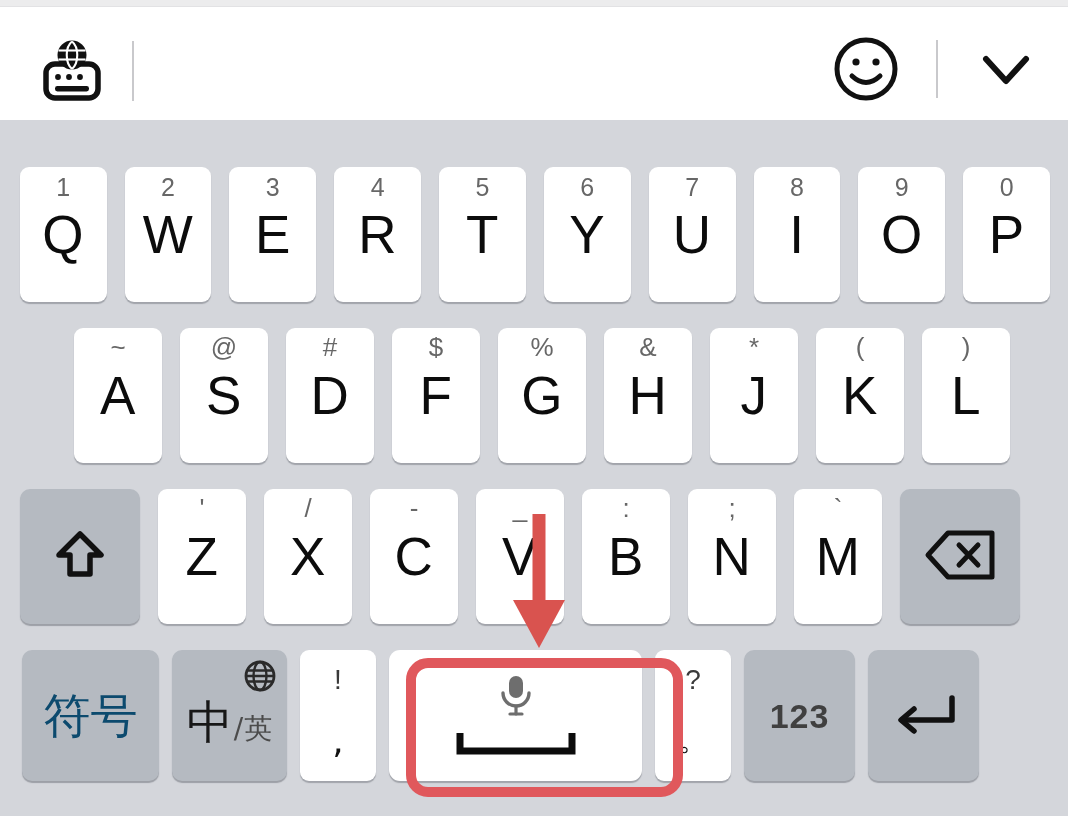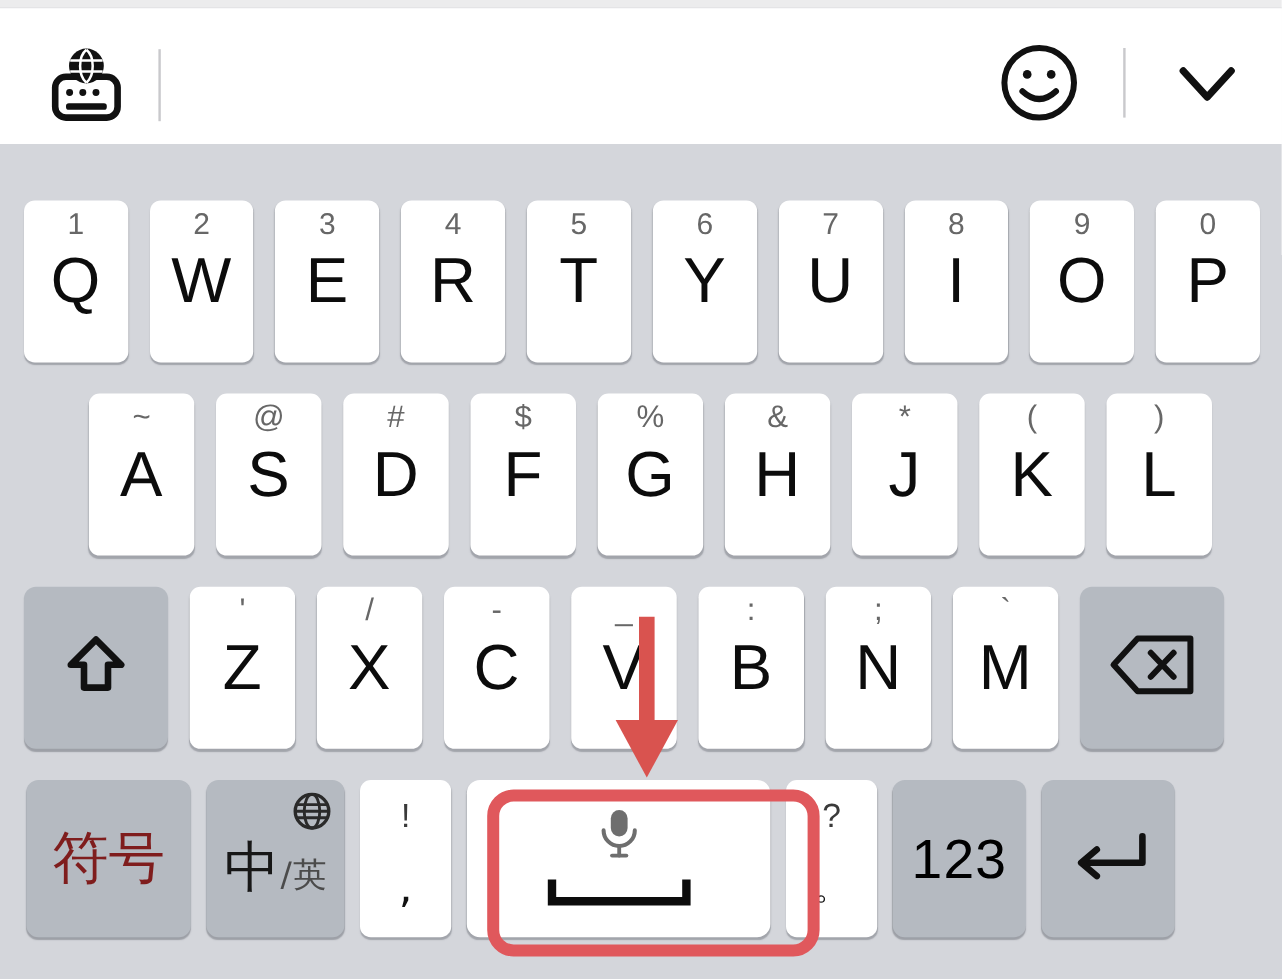--- a/index.html
+++ b/index.html
@@ -146,21 +146,21 @@
   .r4-lang { width: 115px; height: 131px; border-radius: 10px; margin-right: 13px; }
   .r4-punc { width: 76px; height: 131px; border-radius: 9px; margin-right: 13px; }
   .r4-space { width: 253px; height: 131px; border-radius: 11px; margin-right: 13px; }
   .r4-punc2 { width: 76px; height: 131px; border-radius: 9px; margin-right: 13px; }
   .r4-num { width: 111px; height: 131px; border-radius: 10px; margin-right: 13px; }
   .r4-enter { width: 111px; height: 131px; border-radius: 10px; }
 
   .cn-label {
     font-size: 47px;
     font-weight: 400;
-    color: #7f1d1d;
+    color: #0c4a6e;
     font-family: "DejaVu Sans", "Liberation Sans", sans-serif;
     line-height: 1;
   }
   .lang-inner {
     display: flex;
     align-items: baseline;
     justify-content: center;
     position: relative;
     top: 8px;
   }
@@ -203,23 +203,23 @@
     left: 0; right: 0;
     text-align: center;
     font-size: 36px;
     color: #111111;
     line-height: 1;
     font-family: "DejaVu Sans", "Liberation Sans", sans-serif;
   }
   .punc-bottom.cjk { font-size: 30px; bottom: 26px; }
 
   .num-label {
-    font-size: 46px;
-    font-weight: 400;
-    color: #000000;
+    font-size: 34px;
+    font-weight: 700;
+    color: #404040;
     line-height: 1;
     letter-spacing: 1px;
   }
 
   .space-inner {
     position: absolute;
     left: 0; right: 0; top: 0; bottom: 0;
     display: flex;
     flex-direction: column;
     align-items: center;

